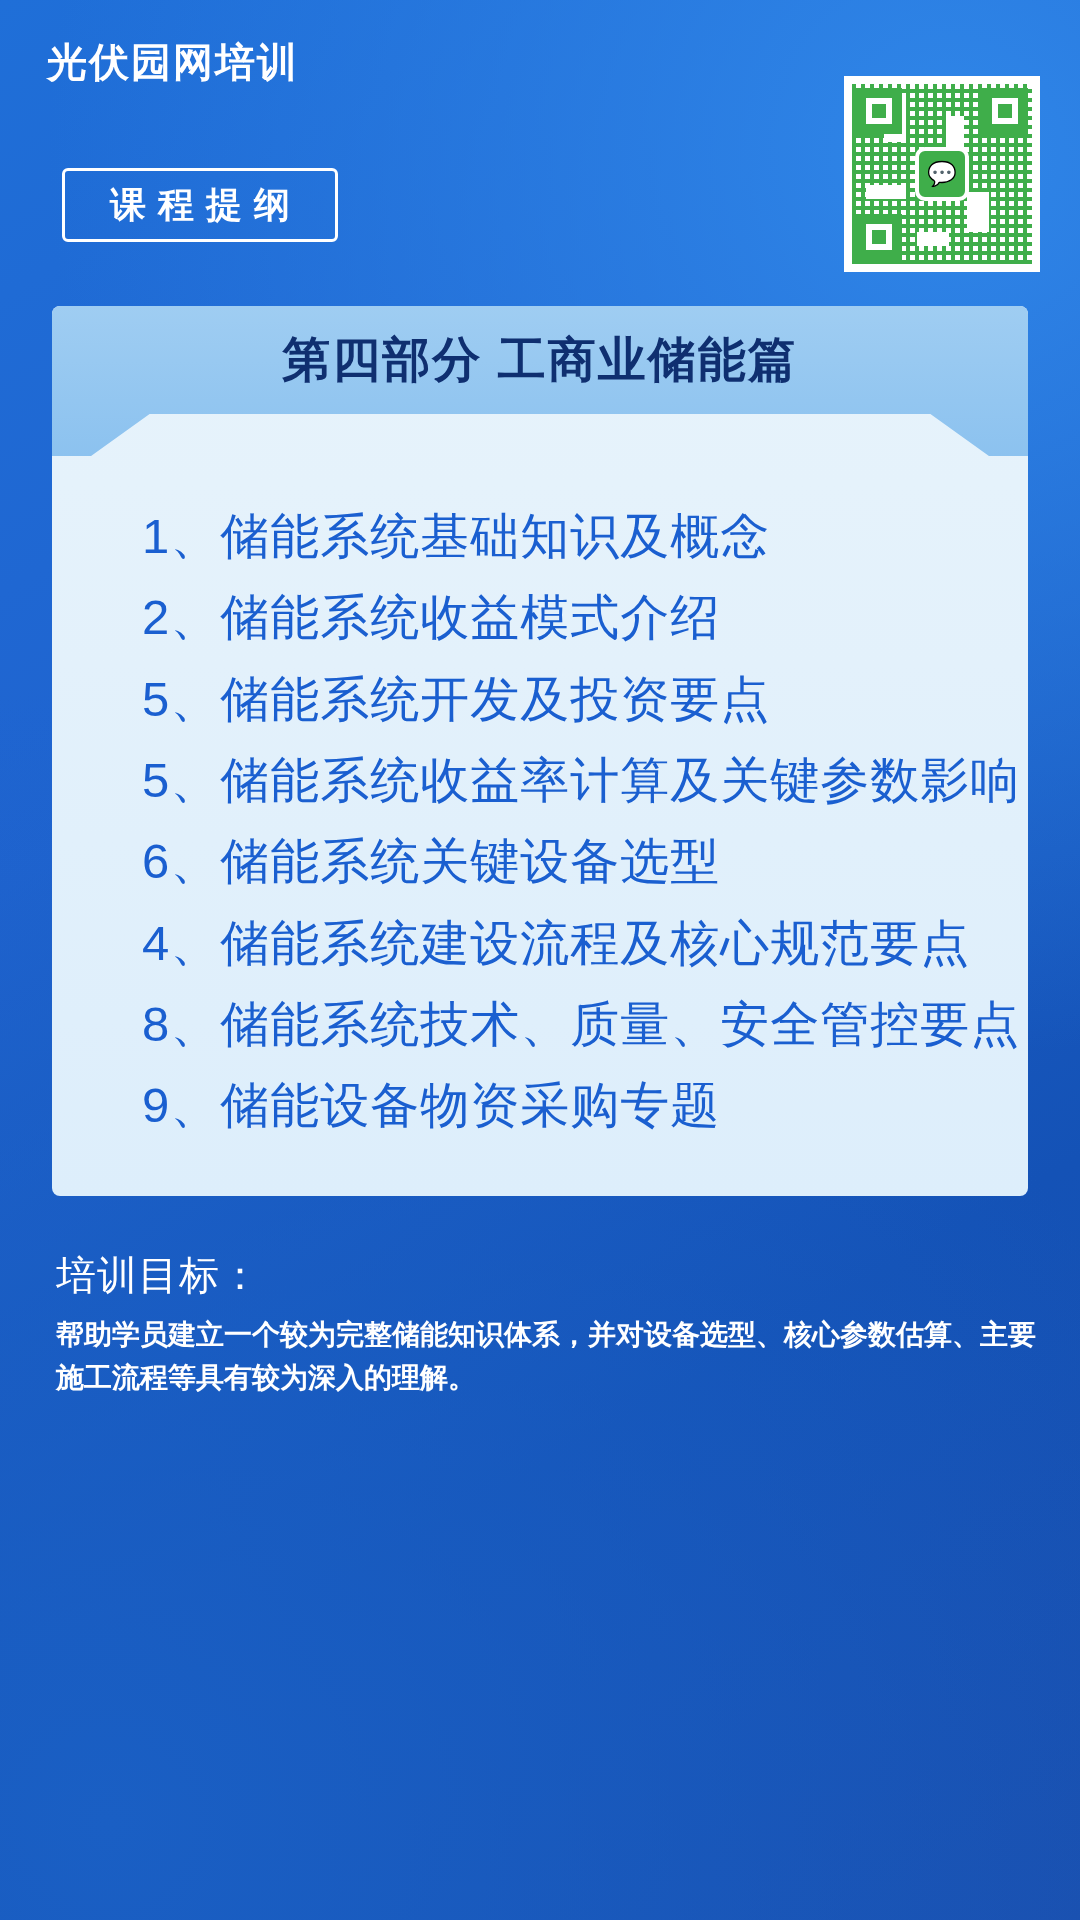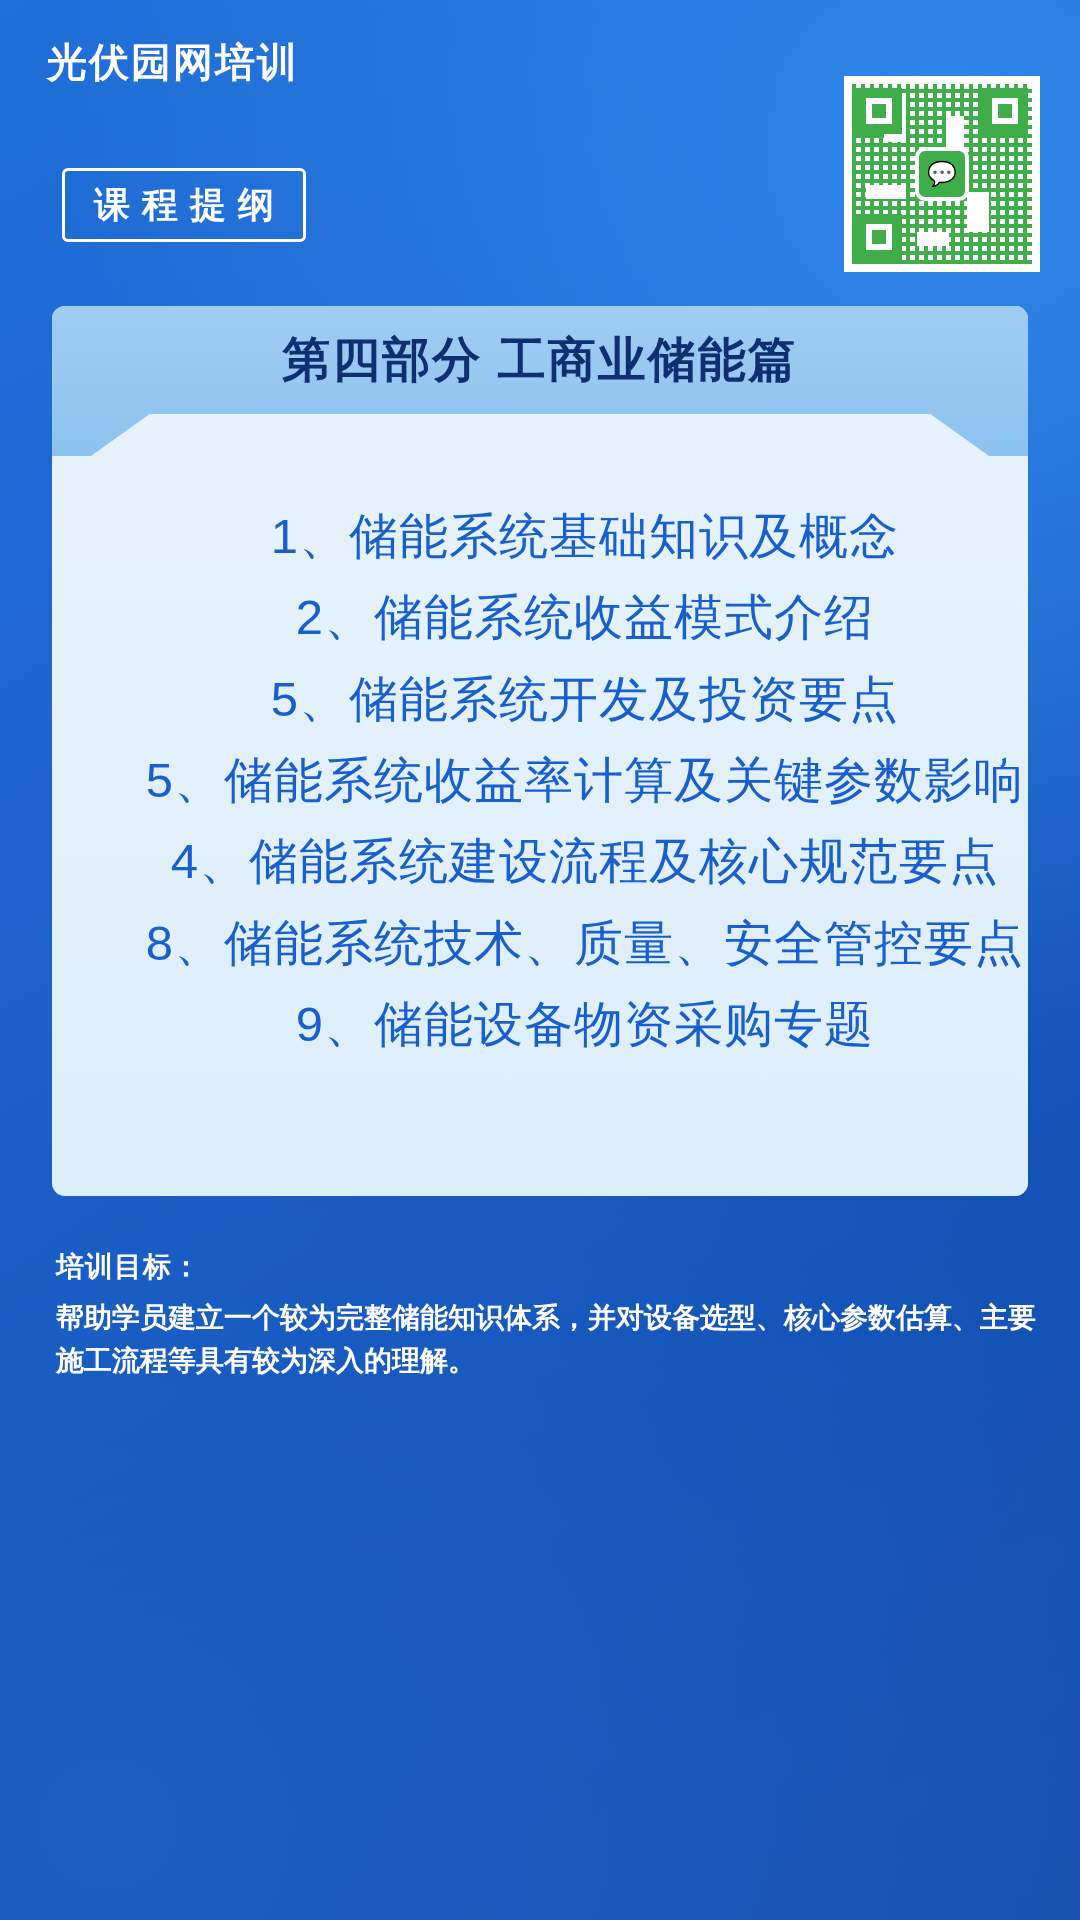--- a/index.html
+++ b/index.html
@@ -31,21 +31,21 @@
     color: #ffffff;
     font-size: 40px;
     font-weight: bold;
     letter-spacing: 2px;
     line-height: 1.2;
   }
   .outline-chip {
     position: absolute;
     left: 62px;
     top: 168px;
-    width: 244px;
+    width: 276px;
     height: 74px;
     border: 3px solid #ffffff;
     border-radius: 6px;
     box-sizing: border-box;
     display: flex;
     align-items: center;
     justify-content: center;
   }
   .outline-chip span {
     color: #ffffff;
@@ -122,24 +122,23 @@
     line-height: 1;
   }
   
   .card {
     position: absolute;
     left: 52px;
     top: 306px;
     width: 976px;
     height: 890px;
     background: linear-gradient(180deg, #e7f3fb 0%, #e3f1fb 40%, #ddeefb 100%);
-    border-radius: 13px;
+    border-radius: 8px;
     box-sizing: border-box;
     overflow: hidden;
-    text-align: center;
   }
   .card-header {
     position: relative;
     height: 150px;
     background: linear-gradient(180deg, #9fcdf2 0%, #8cc2ef 100%);
     clip-path: polygon(0 0, 100% 0, 100% 100%, 96% 100%, 90% 72%, 10% 72%, 4% 100%, 0 100%);
   }
   .card-header-bar {
     position: absolute;
     left: 0;
@@ -169,22 +168,22 @@
   }
   
   .goal {
     position: absolute;
     left: 56px;
     top: 1248px;
     width: 980px;
     color: #ffffff;
   }
   .goal-title {
-    font-size: 28px;
-    font-weight: bold;
+    font-size: 40px;
+    font-weight: normal;
     letter-spacing: 1px;
     margin-bottom: 10px;
   }
   .goal-body {
     font-size: 28px;
     font-weight: bold;
     line-height: 1.54;
     letter-spacing: 0px;
   }
 </style>
@@ -217,20 +216,21 @@
     <div class="card-header">
       <div class="card-header-bar">
         <div class="card-title">第四部分  工商业储能篇</div>
       </div>
     </div>
     <div class="list">
       <div class="list-item">1、储能系统基础知识及概念</div>
       <div class="list-item">2、储能系统收益模式介绍</div>
       <div class="list-item">5、储能系统开发及投资要点</div>
       <div class="list-item">5、储能系统收益率计算及关键参数影响</div>
+      <div class="list-item">6、储能系统关键设备选型</div>
       <div class="list-item">4、储能系统建设流程及核心规范要点</div>
       <div class="list-item">8、储能系统技术、质量、安全管控要点</div>
       <div class="list-item">9、储能设备物资采购专题</div>
     </div>
   </div>
 
   <div class="goal">
     <div class="goal-title">培训目标：</div>
     <div class="goal-body">帮助学员建立一个较为完整储能知识体系，并对设备选型、核心参数估算、主要施工流程等具有较为深入的理解。</div>
   </div>

